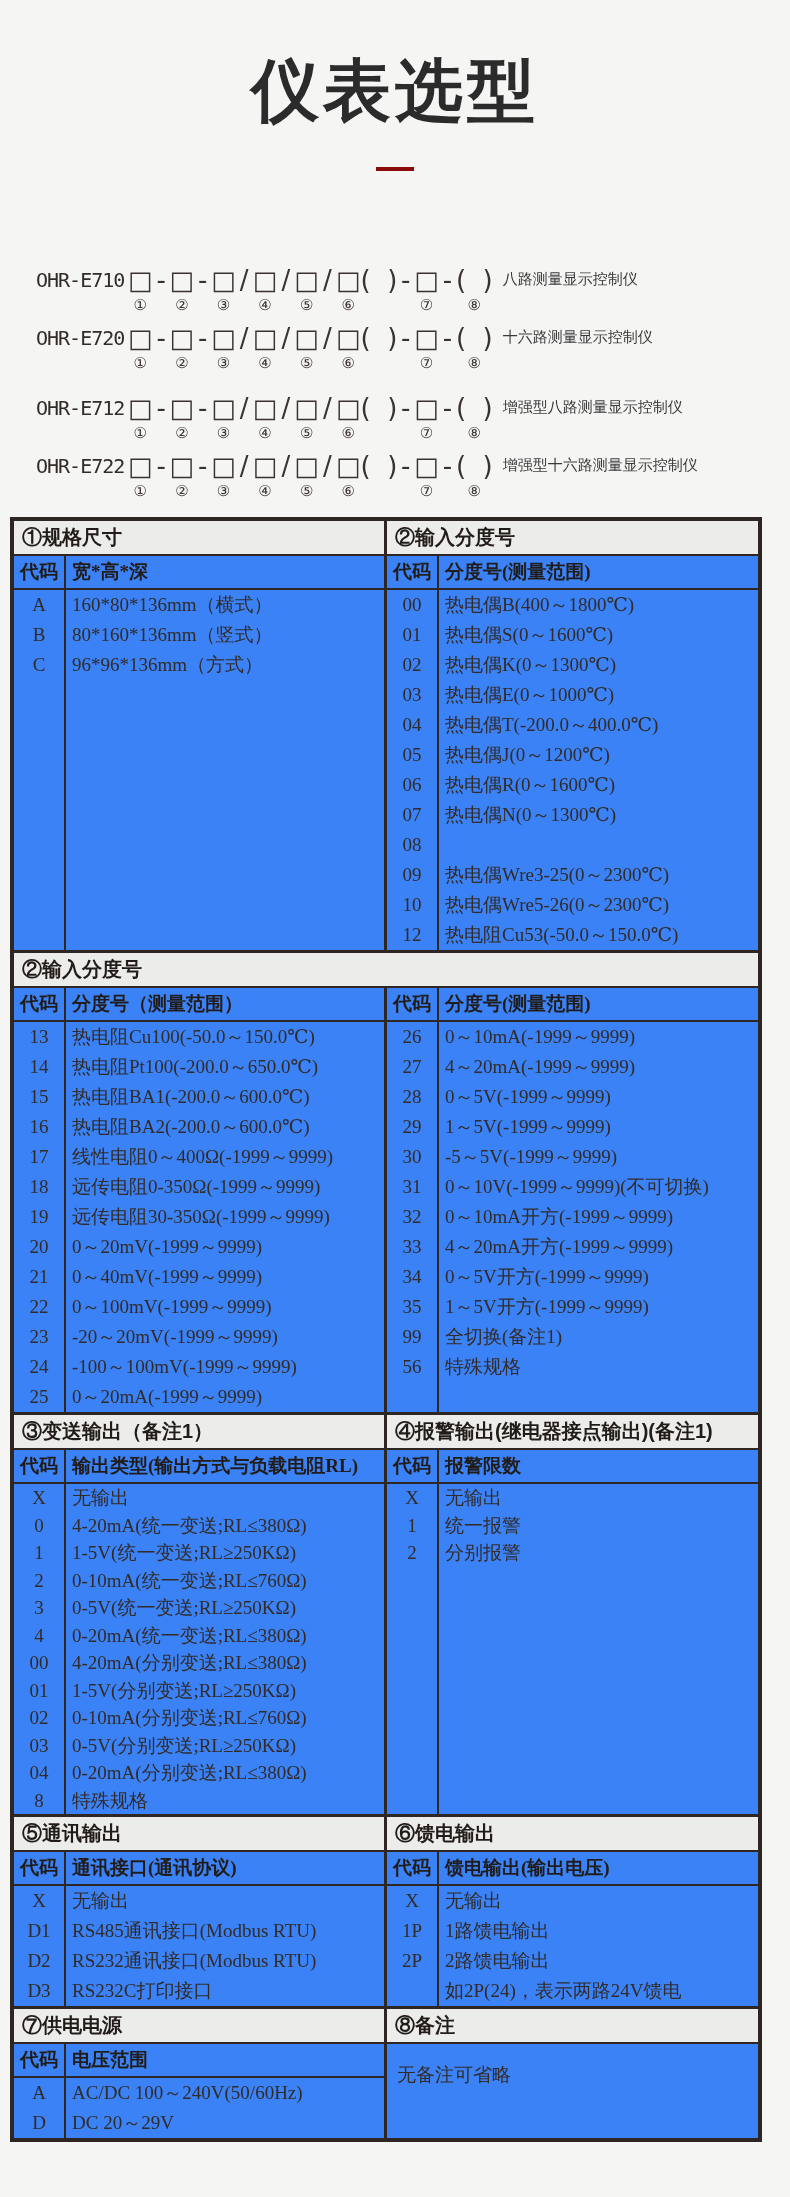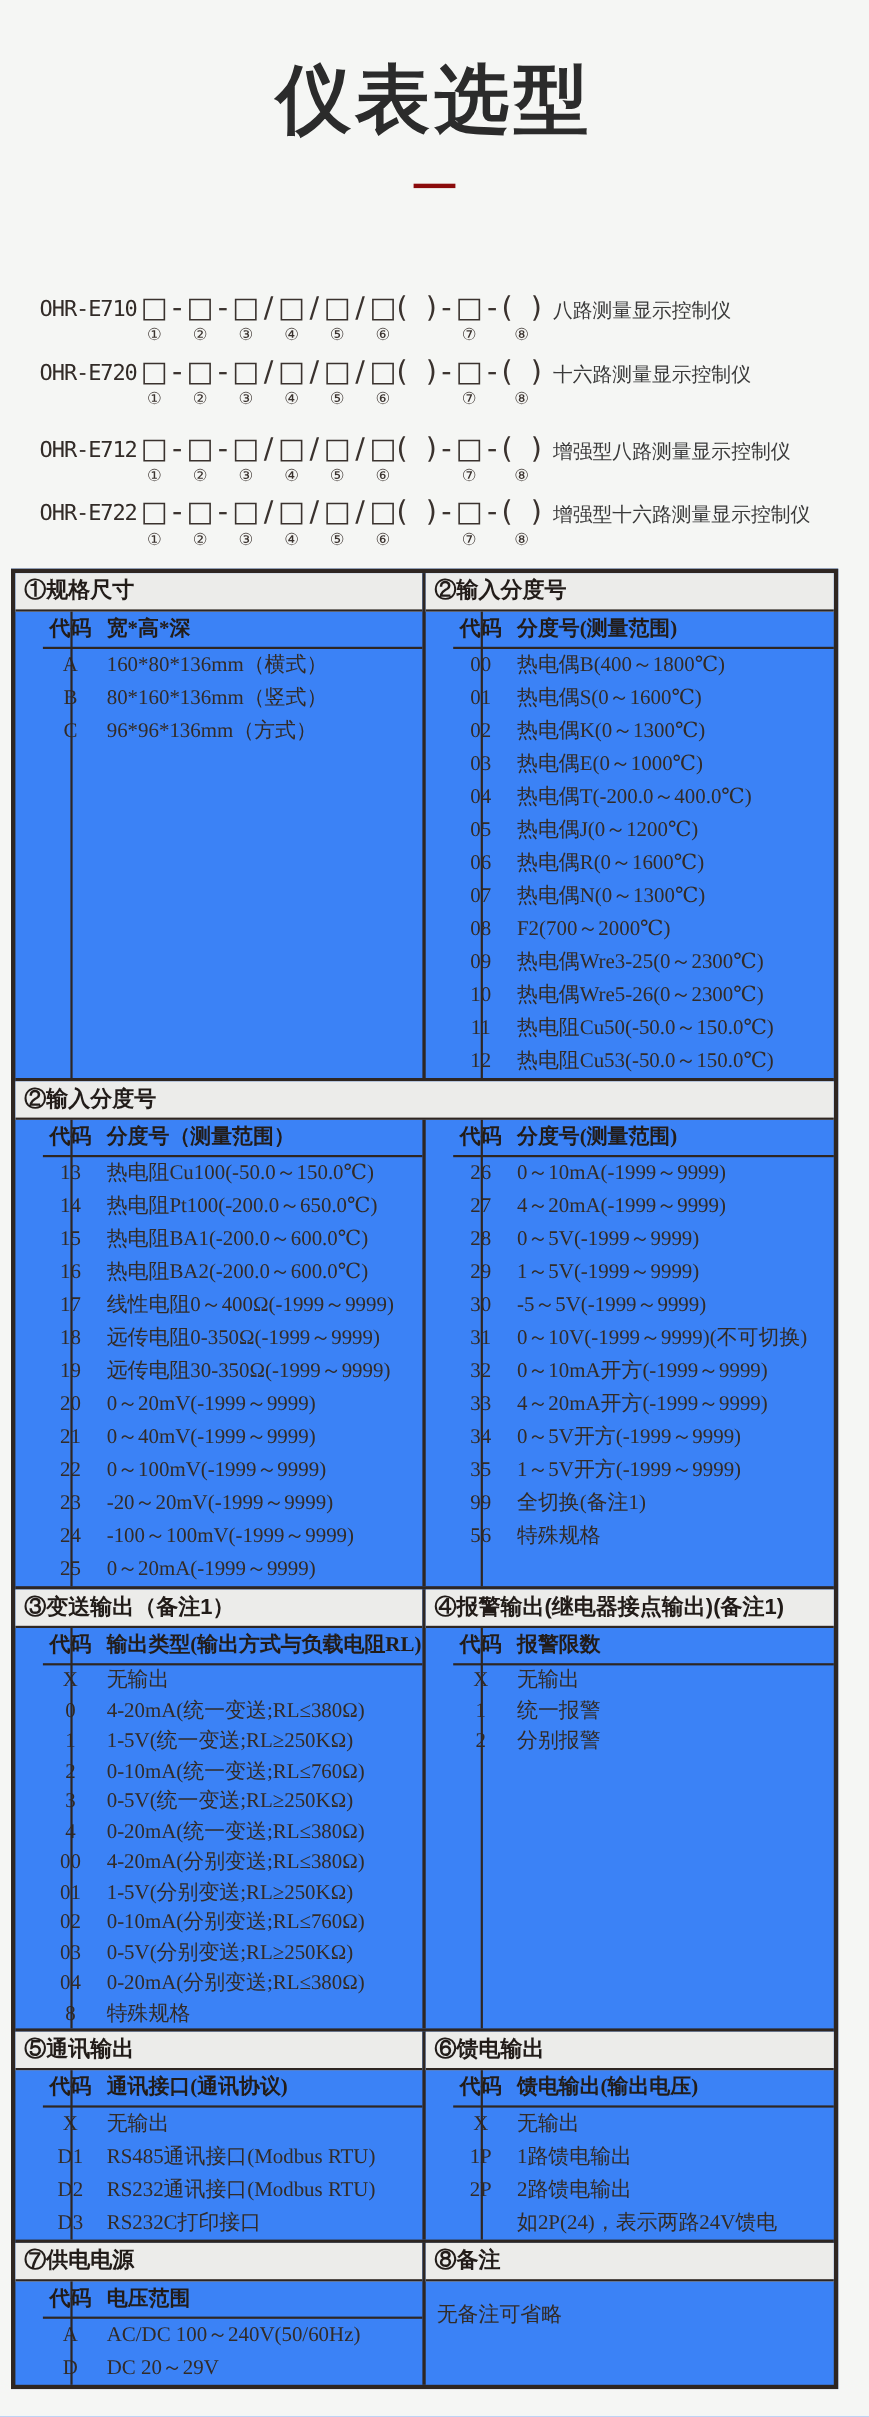--- a/index.html
+++ b/index.html
@@ -35,21 +35,21 @@
   .pattern{display:flex;}
   .tok{display:flex;flex-direction:column;align-items:center;min-width:17px;}
   .tok .sym{
     height:32px;display:flex;align-items:flex-end;
     font-size:26px;line-height:30px;
     font-family:"DejaVu Sans", sans-serif;
     color:#3a322e;white-space:pre;
   }
   .tok .num{height:20px;font-size:15px;line-height:20px;color:#3a322e;}
   .model-desc{
-    font-size:18px;padding-top:7px;margin-left:10px;
+    font-size:15px;padding-top:7px;margin-left:10px;
     white-space:nowrap;color:#3a3a3a;
   }
   
   .catalog{
     width:744px;
     margin:16px 0 0 10px;
     border:4px solid #2e2622;
     background:#3b82f6;
     font-family:"Liberation Serif","DejaVu Serif", serif;
   }
@@ -61,21 +61,21 @@
   .sec-title{
     height:33px;line-height:33px;
     background:#ececea;
     border-bottom:2px solid #2e2622;
     font-family:"Liberation Sans", sans-serif;
     font-weight:bold;font-size:20px;
     padding-left:8px;
     color:#221c19;
     white-space:nowrap;
   }
-  .cols-area{position:relative;flex:1;display:flex;flex-direction:column;padding-left:25px;}
+  .cols-area{position:relative;flex:1;display:flex;flex-direction:column;}
   .cols-area.has-divider::before{
     content:"";position:absolute;left:50px;top:0;bottom:0;width:2px;background:#2e2622;
   }
   .sec-header{
     display:flex;height:32px;line-height:32px;
     border-bottom:2px solid #2e2622;
     font-weight:bold;font-size:19px;
     color:#221c19;
   }
   .code-col{width:50px;flex-shrink:0;text-align:center;}
@@ -521,37 +521,32 @@
               <span class="label-col">热电偶R(0～1600℃)</span>
             </div>
 
             <div class="t-row">
               <span class="code-col">07</span>
               <span class="label-col">热电偶N(0～1300℃)</span>
             </div>
 
             <div class="t-row">
               <span class="code-col">08</span>
-              <span class="label-col">F2(700～2000℃)</span>
             </div>
 
             <div class="t-row">
               <span class="code-col">09</span>
               <span class="label-col">热电偶Wre3-25(0～2300℃)</span>
             </div>
 
             <div class="t-row">
               <span class="code-col">10</span>
               <span class="label-col">热电偶Wre5-26(0～2300℃)</span>
             </div>
 
-            <div class="t-row">
-              <span class="code-col">11</span>
-              <span class="label-col">热电阻Cu50(-50.0～150.0℃)</span>
-            </div>
 
             <div class="t-row">
               <span class="code-col">12</span>
               <span class="label-col">热电阻Cu53(-50.0～150.0℃)</span>
             </div>
           </div>
       </div>
     </div>
   </div>
 

